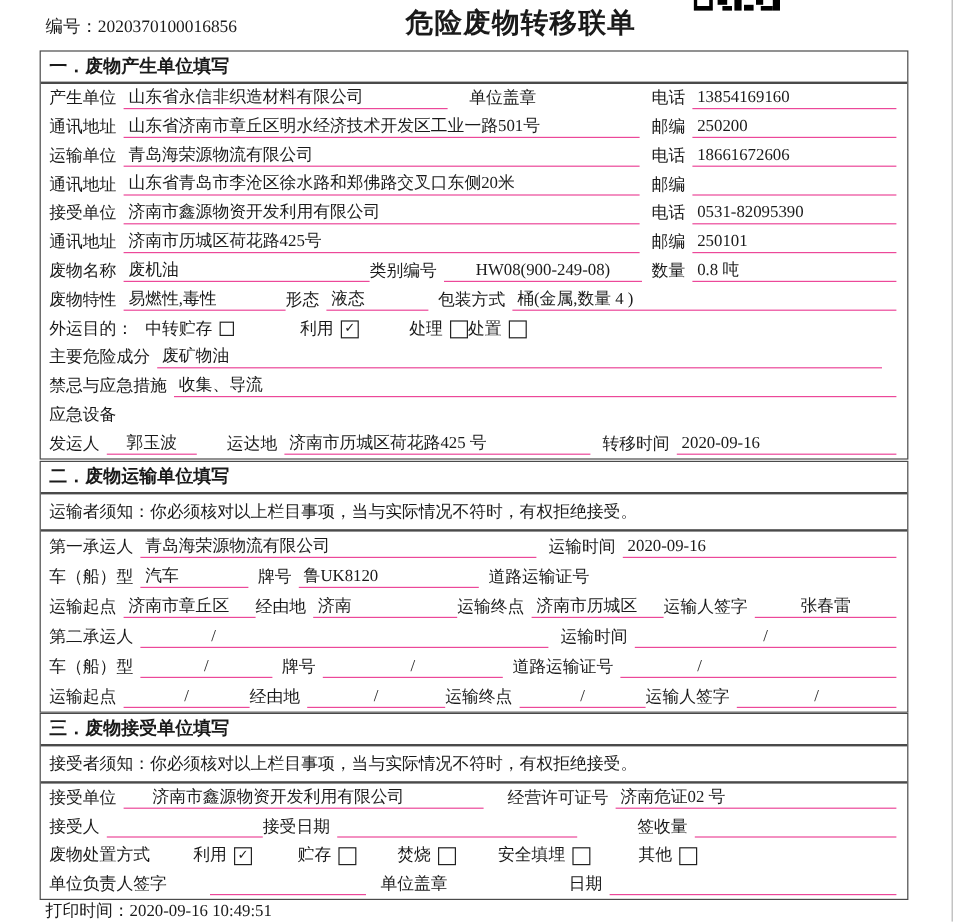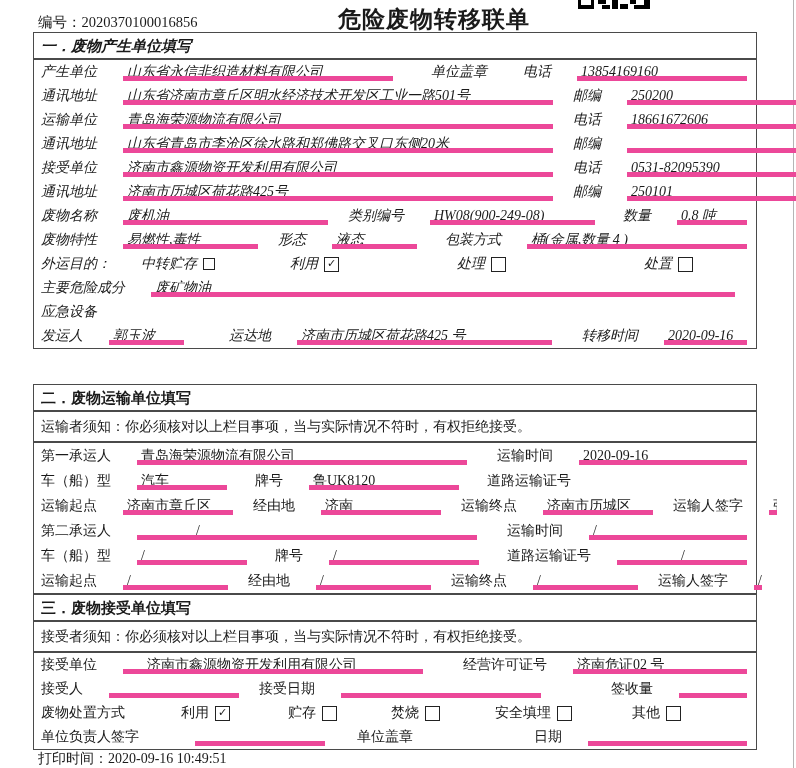--- a/index.html
+++ b/index.html
@@ -7,36 +7,36 @@
     width:796px;height:768px;position:relative;overflow:hidden;
     background:#ffffff;color:#1a1a1a;
     font-family:"Liberation Serif","DejaVu Serif",serif;
   }
   .page-edge{position:absolute;right:2px;top:0;bottom:0;width:1px;background:#b5b5b5;}
   .serial{position:absolute;left:38px;top:13px;font-size:14.5px;white-space:nowrap;}
   .title{position:absolute;left:338px;top:4px;margin:0;font-size:23px;font-weight:bold;
          font-family:"Liberation Sans","DejaVu Sans",sans-serif;letter-spacing:1px;white-space:nowrap;}
   .qr{position:absolute;left:578px;top:0;}
   .box{position:absolute;left:33px;width:724px;border:1px solid #4a4a4a;background:#fff;box-sizing:border-box;}
-  .box1{top:32px;font-style:italic;}
+  .box1{top:42px;}
   .box2{top:384px;}
   .box3{top:594px;}
   .sec-h{height:25px;line-height:25px;padding-left:7px;font-size:15px;font-weight:bold;
          font-family:"Liberation Sans","DejaVu Sans",sans-serif;border-bottom:2px solid #4a4a4a;white-space:nowrap;}
   .notice{height:29px;display:flex;align-items:center;padding-left:7px;font-size:14px;
           border-bottom:2px solid #4a4a4a;white-space:nowrap;}
-  .row{display:flex;align-items:flex-end;padding:0 9px 3px 7px;font-size:14px;white-space:nowrap;box-sizing:border-box;gap:20px;}
+  .row{display:flex;align-items:flex-end;padding:0 9px 3px 7px;font-size:14px;white-space:nowrap;box-sizing:border-box;}
   .box1 .row{height:24px;}
   .box2 .row{height:25px;}
   .box3 .row{height:24px;}
   .lbl{margin-right:6px;flex:none;}
-  .uv{display:inline-block;height:18px;line-height:18px;border-bottom:5px solid #ec4899;
+  .uv{display:inline-block;height:18px;line-height:18px;border-bottom:1px solid #ec4899;
       padding:0 4px;box-sizing:border-box;flex:none;overflow:hidden;}
   .fill{flex:1 1 auto;}
-  .ctr{text-align:left;}
+  .ctr{text-align:center;}
   .sp{margin-left:auto;}
   .opt{display:inline-flex;align-items:center;flex:none;}
   .cbx{display:inline-block;width:13px;height:13px;border:1px solid #222;margin-left:6px;
        font-size:11px;line-height:12px;text-align:center;font-family:"DejaVu Sans",sans-serif;}
   .cbx-sm{width:10px;height:10px;line-height:9px;font-size:9px;}
   .footer{position:absolute;left:38px;top:750px;font-size:14px;white-space:nowrap;}
 </style>
 </head>
 <body>
 
@@ -123,35 +123,39 @@
   <div class="row">
     <span class="lbl">外运目的：</span>
     <span class="opt" style="margin-left:4px">
       <span>中转贮存</span>
       <span class="cbx cbx-sm"></span>
     </span>
     <span class="opt" style="margin-left:55px">
       <span>利用</span>
       <span class="cbx">✓</span>
     </span>
-    <span class="opt" style="margin-left:98px">
+    <span class="opt" style="margin-left:42px">
       <span>处理</span>
       <span class="cbx"></span>
     </span>
-    <span class="opt" style="margin-left:118px">
+    <span class="opt" style="">
       <span>处置</span>
       <span class="cbx"></span>
     </span>
   </div>
 
   <div class="row">
     <span class="lbl">主要危险成分</span>
     <span class="uv fill" style="margin-right:12px">废矿物油</span>
   </div>
 
+  <div class="row">
+    <span class="lbl">禁忌与应急措施</span>
+    <span class="uv fill">收集、导流</span>
+  </div>
 
   <div class="row">
     <span class="lbl">应急设备</span>
   </div>
 
   <div class="row">
     <span class="lbl">发运人</span>
     <span class="uv ctr" style="width:75px">郭玉波</span>
     <span class="lbl" style="margin-left:25px">运达地</span>
     <span class="uv" style="width:255px">济南市历城区荷花路425 号</span>

